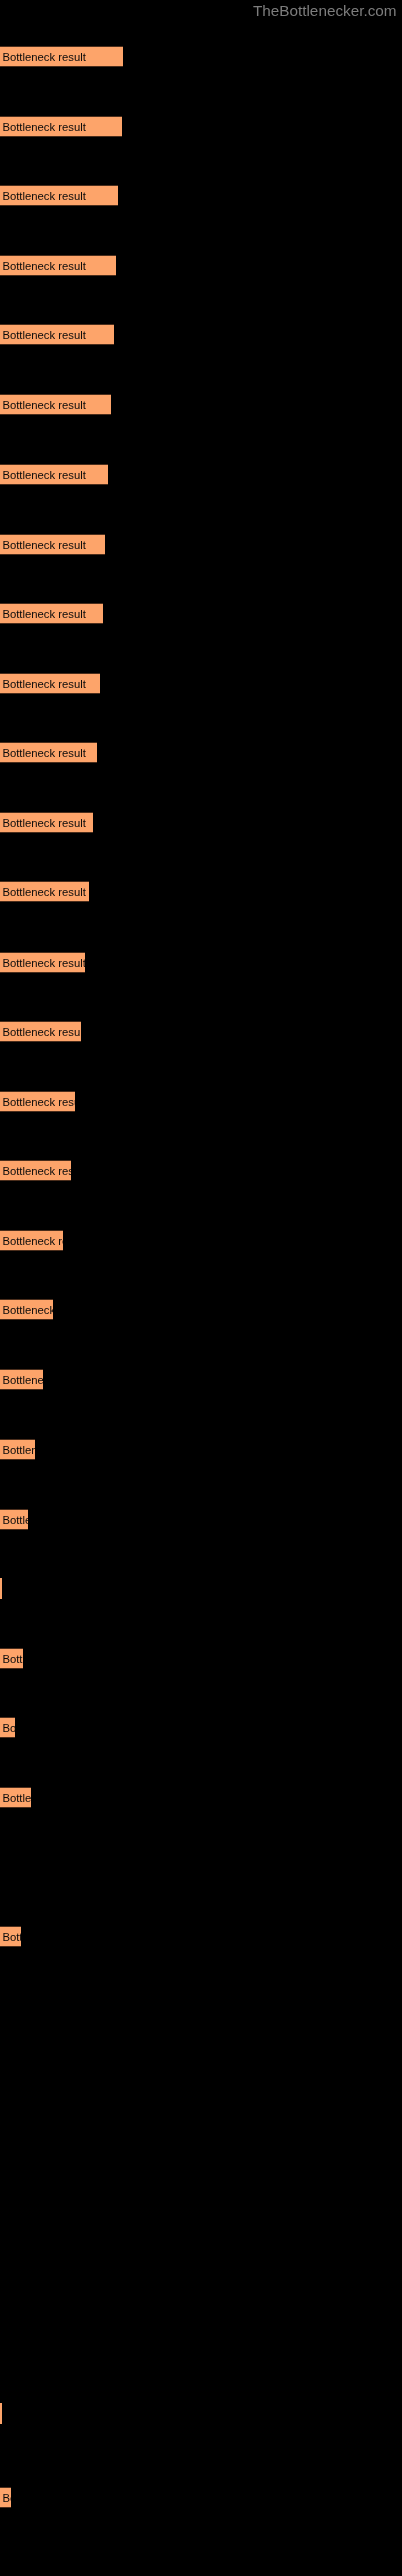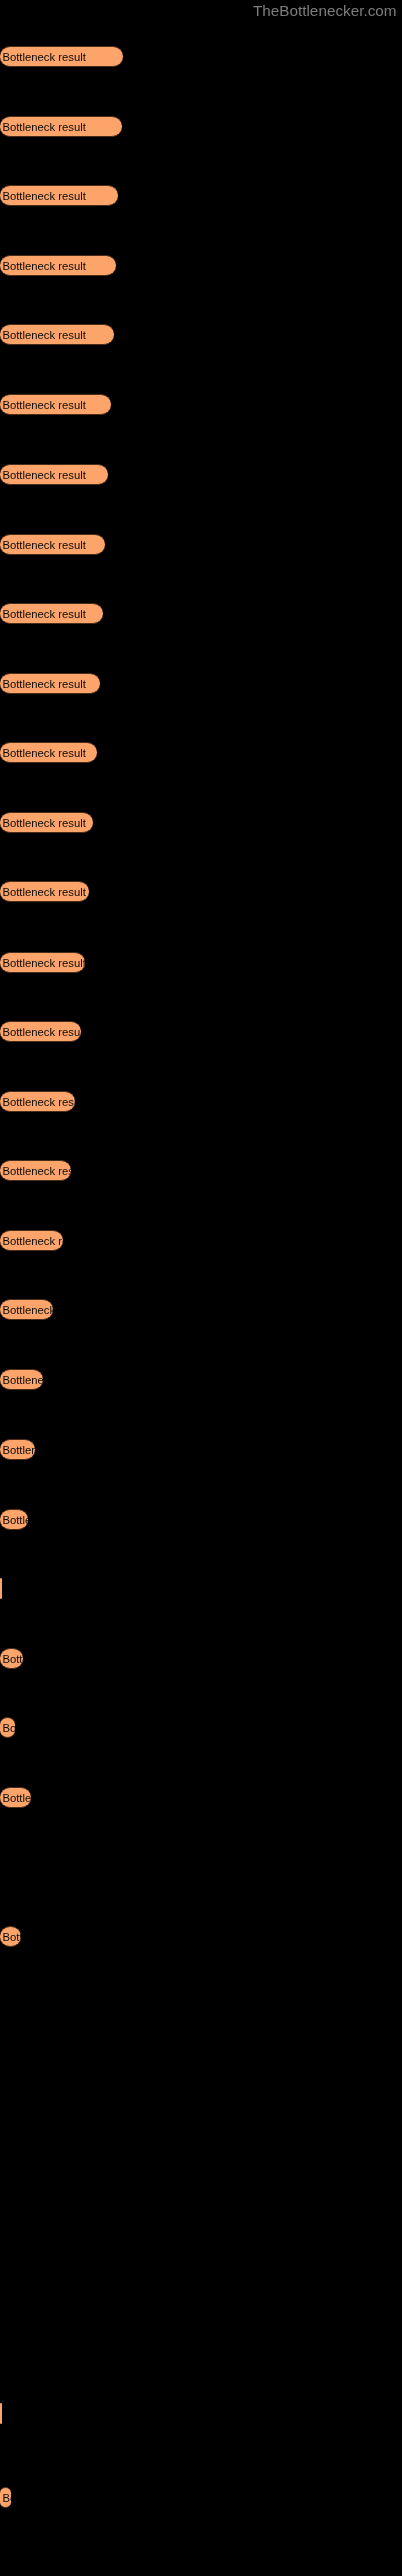--- a/index.html
+++ b/index.html
@@ -57,21 +57,20 @@
     position: absolute;
     left: 0;
     top: 0;
     height: 21px;
     box-sizing: border-box;
     background: #fda46a;
     border-top: 0.8px solid #4a2d1b;
     border-bottom: 0.8px solid #4a2d1b;
     overflow: hidden;
     white-space: nowrap;
-    border-radius: 10px;
   }
 
   .bar.zero {
     border-top: none;
     border-bottom: none;
     background: #fda46a;
   }
 
   .bar-label {
     position: absolute;

